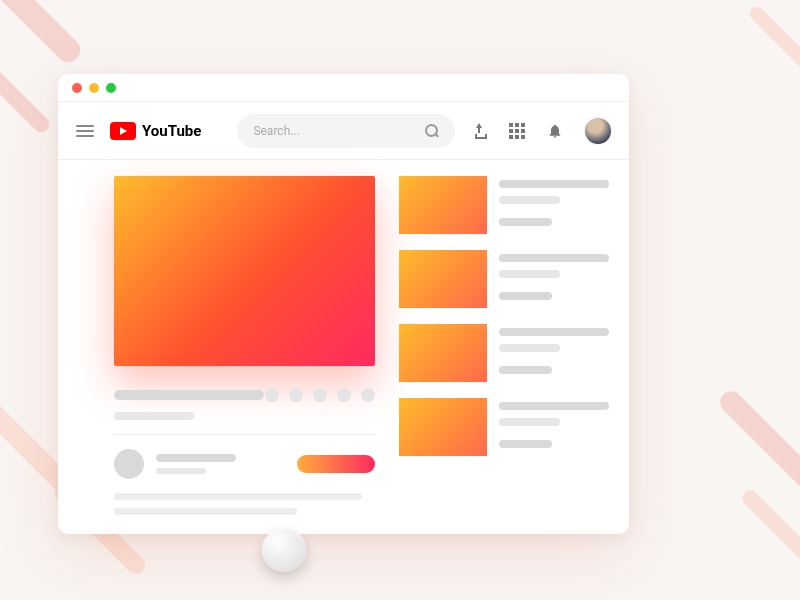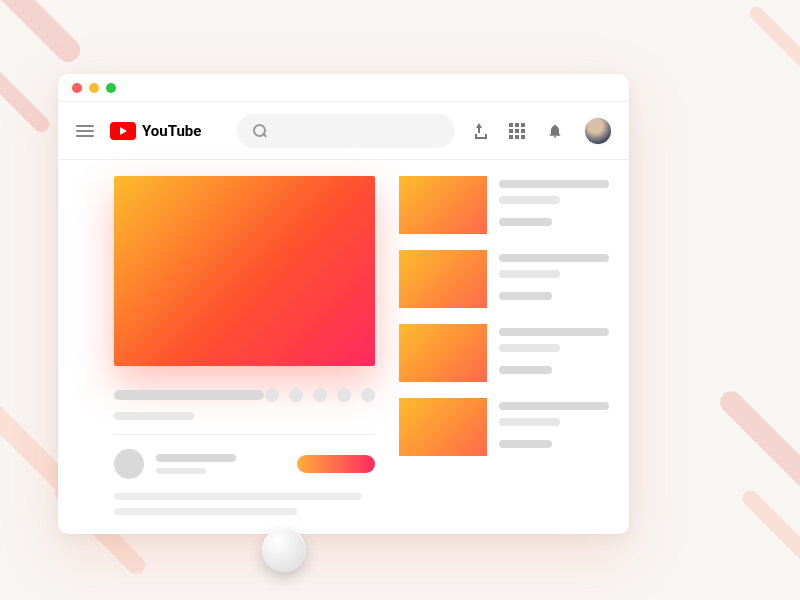--- a/index.html
+++ b/index.html
@@ -179,20 +179,21 @@
     <div class="menu-icon">
       <div></div>
         <div></div>
         <div></div>
     </div>
     <div class="logo-box">
       <div class="logo-play"></div>
       <span class="logo-text">YouTube</span>
     </div>
     <div class="search-bar">
+      <span class="ph">Search...</span>
       <span class="search-icon"></span>
     </div>
     <div class="header-right">
       <div class="ico upload-ico">
           <span></span>
         </div>
       <div class="ico grid-ico">
         <i></i>
           <i></i>
           <i></i>

